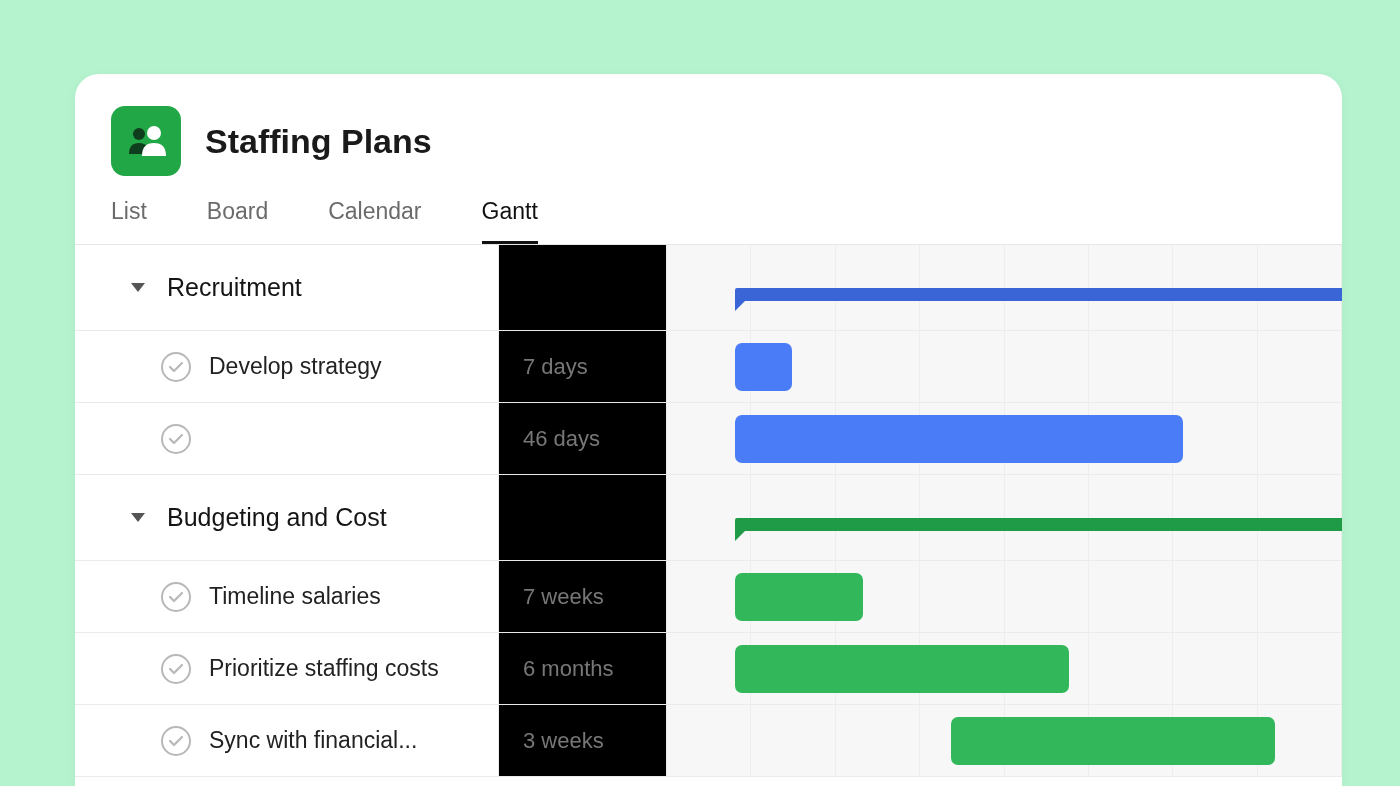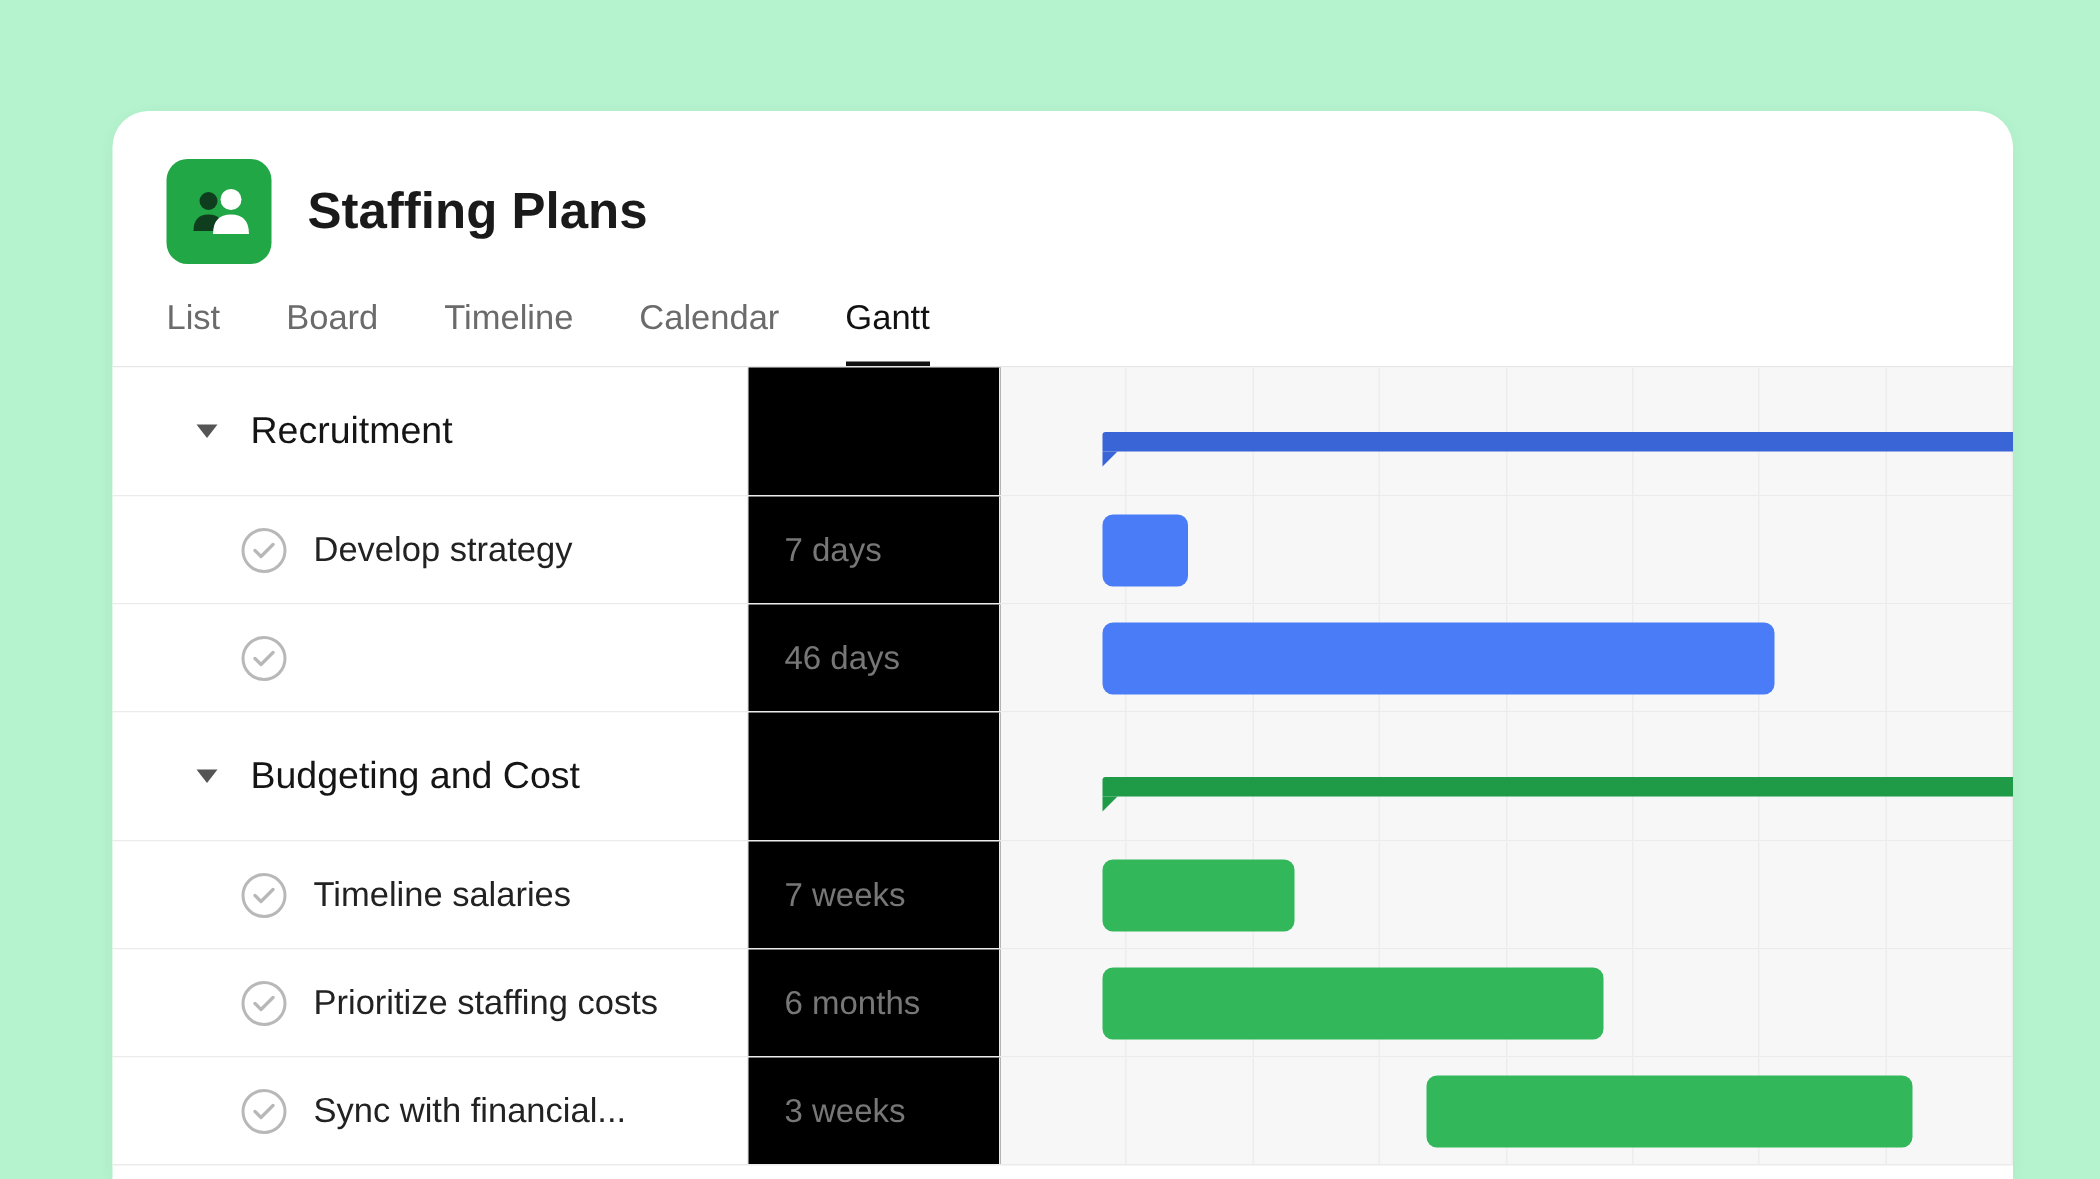--- a/index.html
+++ b/index.html
@@ -42,21 +42,21 @@
   align-items: center;
   justify-content: center;
 }
 .project-title {
   font-size: 34px;
   font-weight: 600;
   color: #1a1a1a;
 }
 .tabs {
   display: flex;
-  gap: 44px;
+  gap: 60px;
   padding: 0 36px 0 36px;
   border-bottom: 1px solid #e6e6e6;
 }
 .tab {
   font-size: 23px;
   color: #6b6b6b;
   padding: 8px 0 16px 0;
   cursor: pointer;
   border-bottom: 3px solid transparent;
   font-weight: 400;
@@ -180,21 +180,20 @@
           <circle cx="29" cy="7" r="7" fill="#fff"></circle>
           <path d="M17 30 Q17 17 29 17 Q41 17 41 30 Z" fill="#fff"></path>
         </svg>
       </div>
       <div class="project-title">Staffing Plans</div>
     </div>
 
     <div class="tabs">
       <div class="tab">List</div>
       <div class="tab">Board</div>
-      <div class="tab">Timeline</div>
       <div class="tab">Calendar</div>
       <div class="tab active">Gantt</div>
     </div>
 
     <div class="gantt-area" id="gantt-area">
         <div class="row group">
           <div class="col-left">
             <span class="chevron"></span>
             <span class="group-title">Recruitment</span>
           </div>

